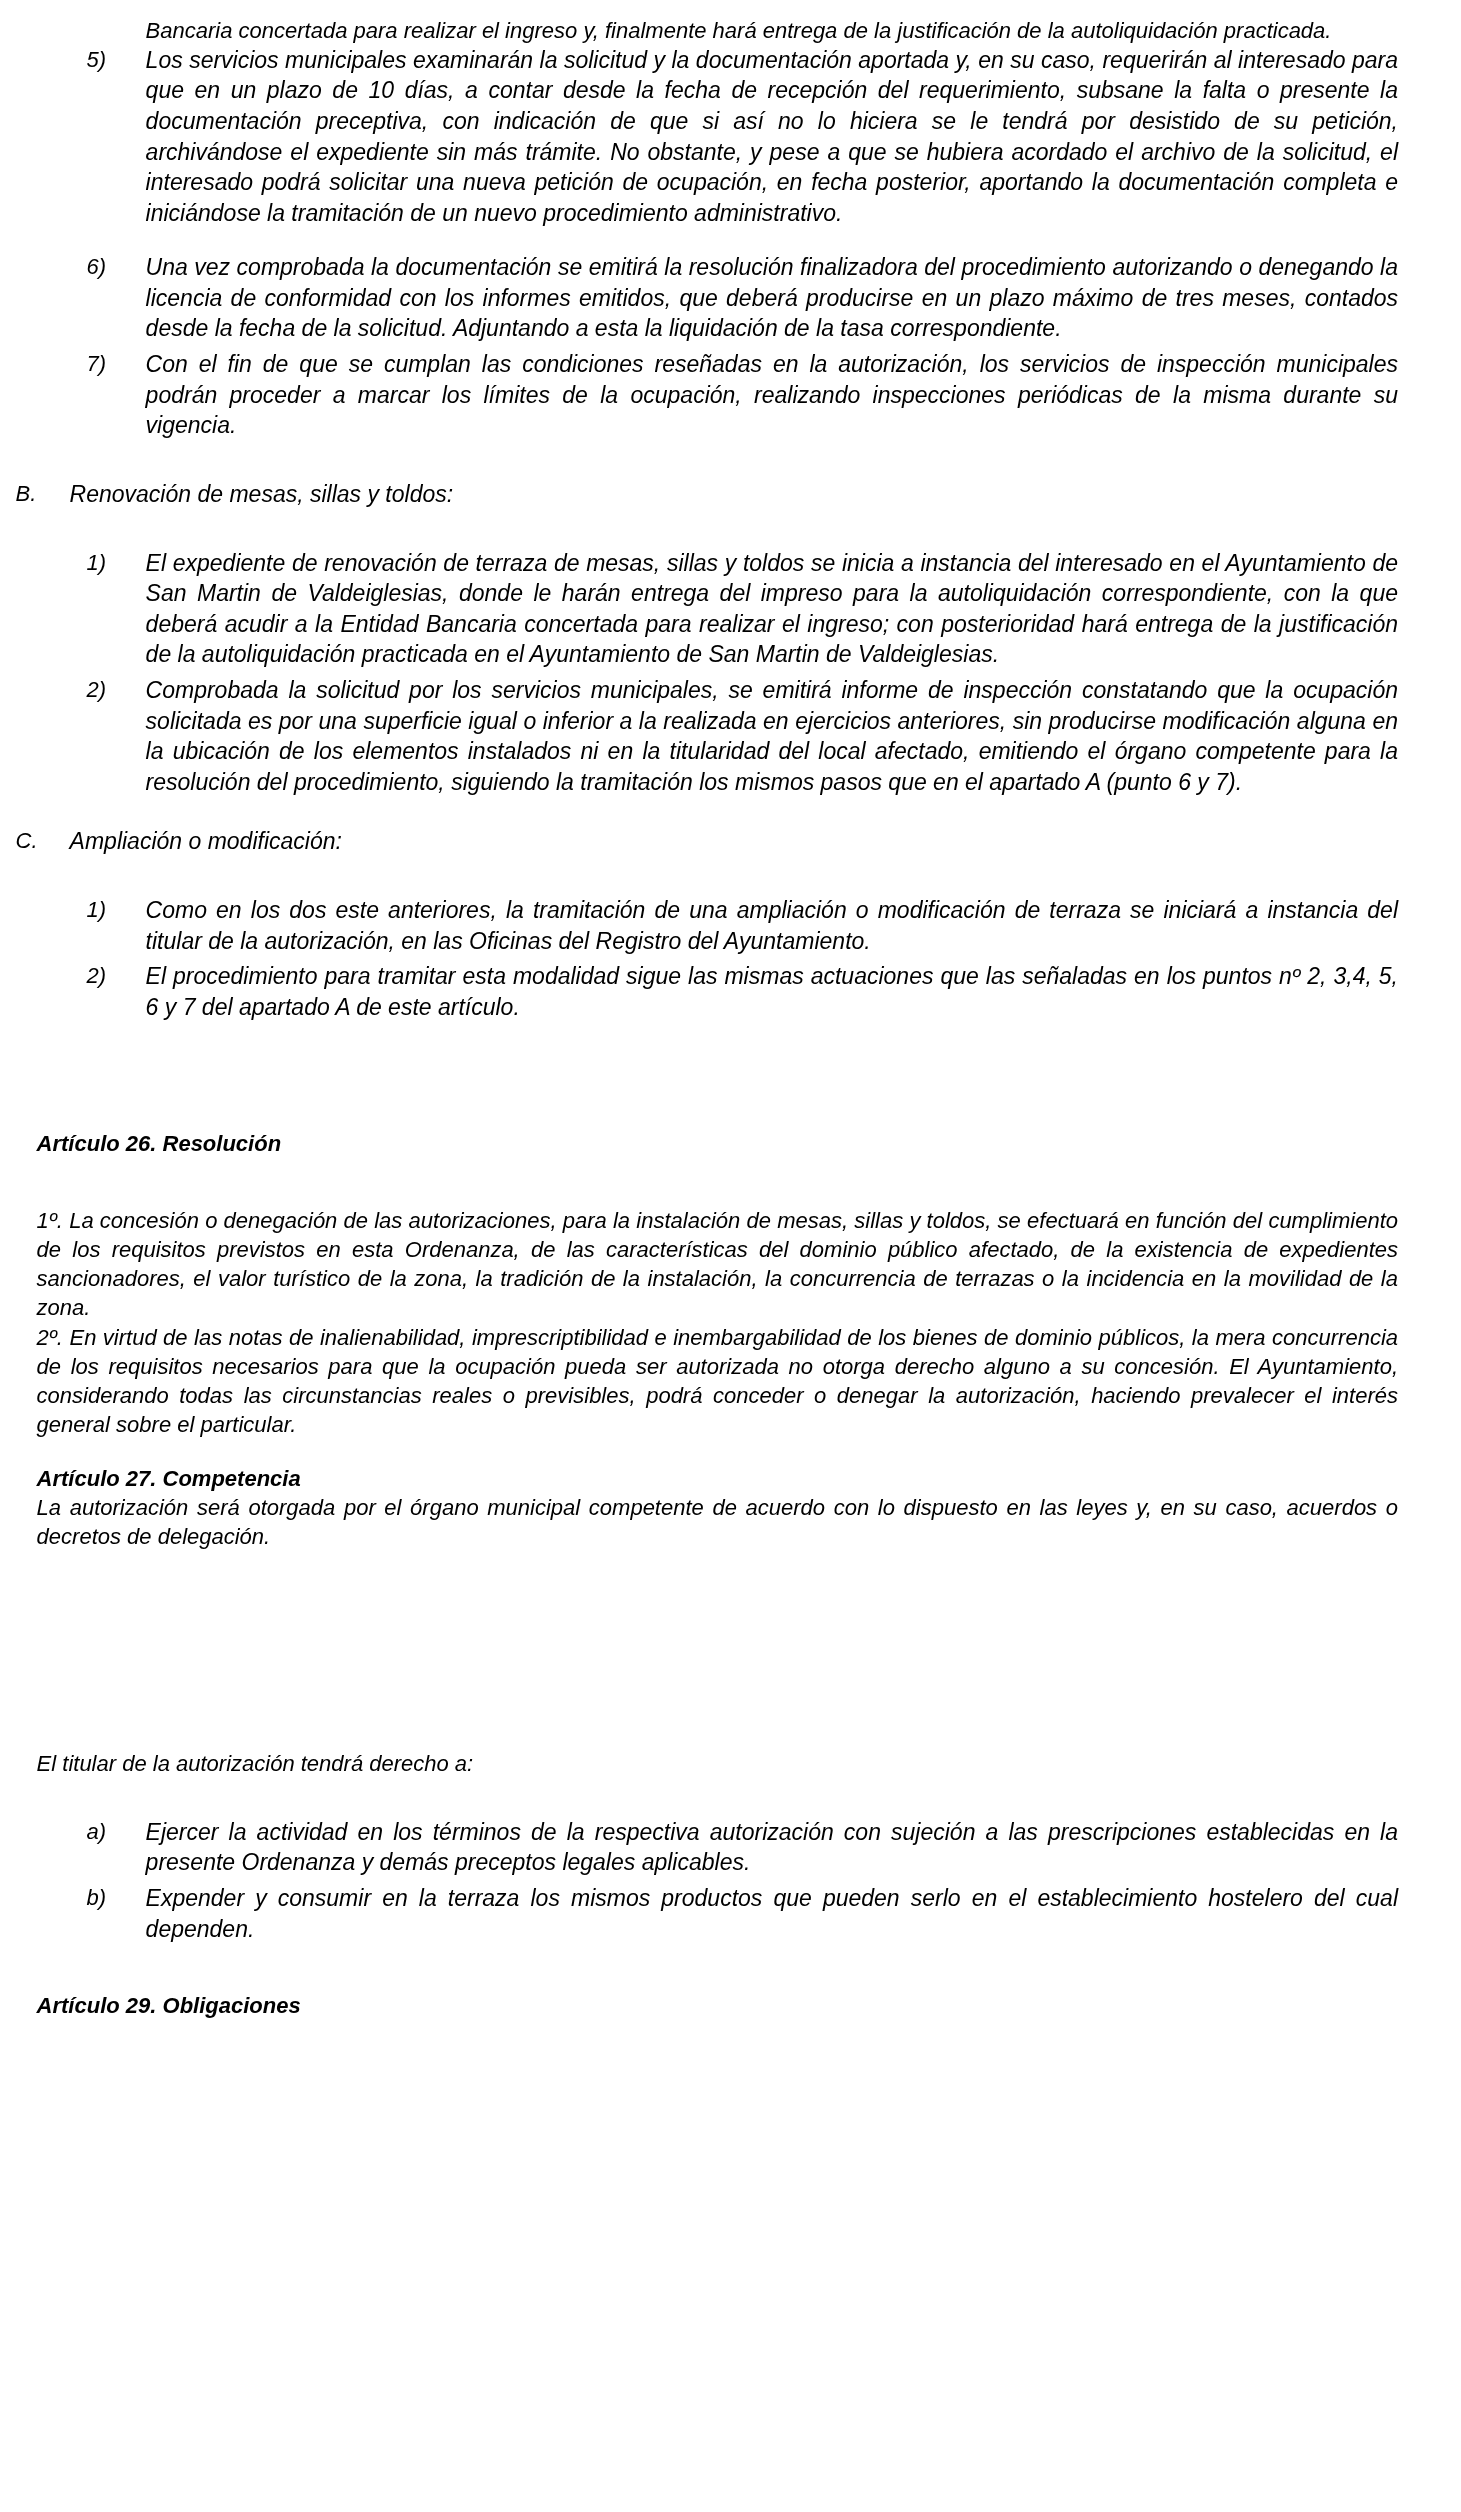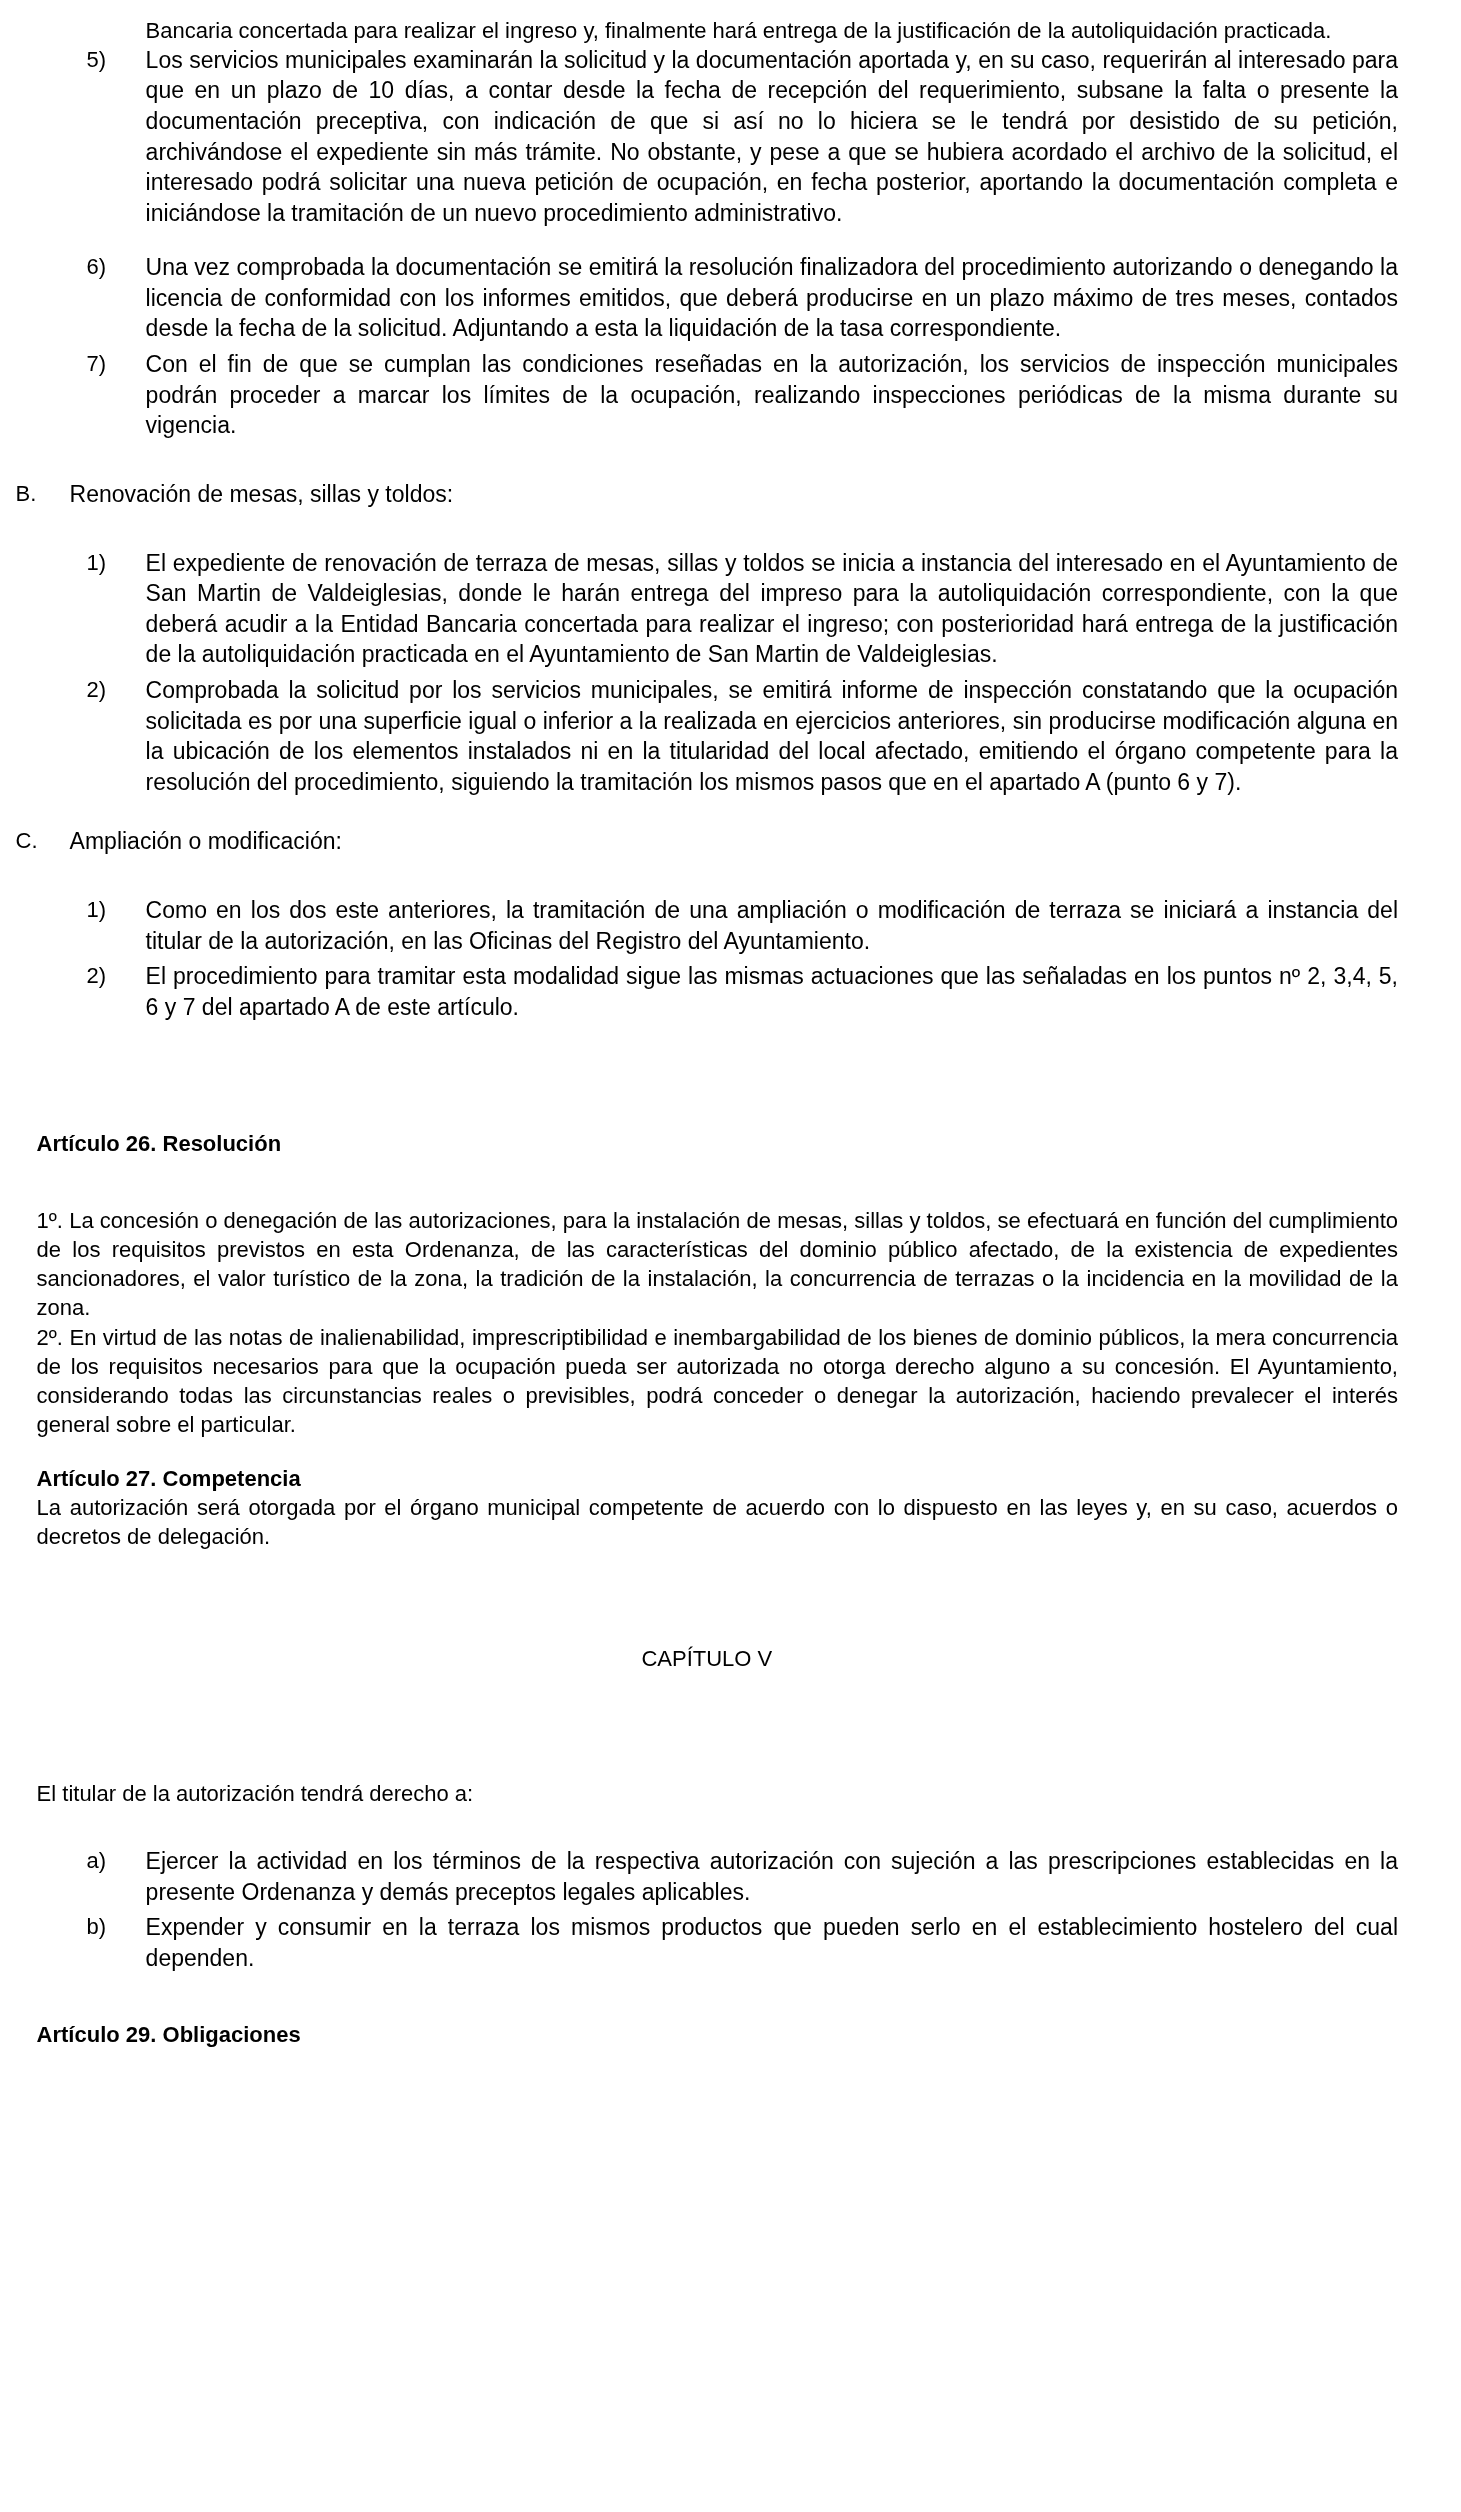--- a/index.html
+++ b/index.html
@@ -11,20 +11,21 @@
     font-family: "Liberation Sans", sans-serif;
     color: #000000;
   }
   .page {
     width: 1462px;
     min-height: 2512px;
     box-sizing: border-box;
     background: #ffffff;
     padding: 15.6px 64px 0 15.6px;
     position: relative;
+    font-style: italic;
   }
   .para {
     font-size: 22px;
     line-height: 1.33;
     text-align: justify;
     margin: 0;
   }
   .justify-last-left { text-align-last: left; }
 
   
@@ -163,21 +164,20 @@
   <div class="para indent-block">2º. En virtud de las notas de inalienabilidad, imprescriptibilidad e inembargabilidad de los bienes de dominio públicos, la mera concurrencia de los requisitos necesarios para que la ocupación pueda ser autorizada no otorga derecho alguno a su concesión. El Ayuntamiento, considerando todas las circunstancias reales o previsibles, podrá conceder o denegar la autorización, haciendo prevalecer el interés general sobre el particular.</div>
 
   <div class="sp-28"></div>
 
   <div class="heading indent-block">Artículo 27. Competencia</div>
   <div class="para indent-block justify-last-left">La autorización será otorgada por el órgano municipal competente de acuerdo con lo dispuesto en las leyes y, en su caso, acuerdos o decretos de delegación.</div>
 
   <div class="sp-80"></div>
   <div class="sp-28"></div>
 
-  <div class="center">CAPÍTULO V</div>
   <div class="sp-44"></div>
 
   <div class="sp-44"></div>
 
 
   <div class="sp-34"></div>
 
   <div class="para indent-block justify-last-left">El titular de la autorización tendrá derecho a:</div>
 
   <div class="sp-44"></div>

